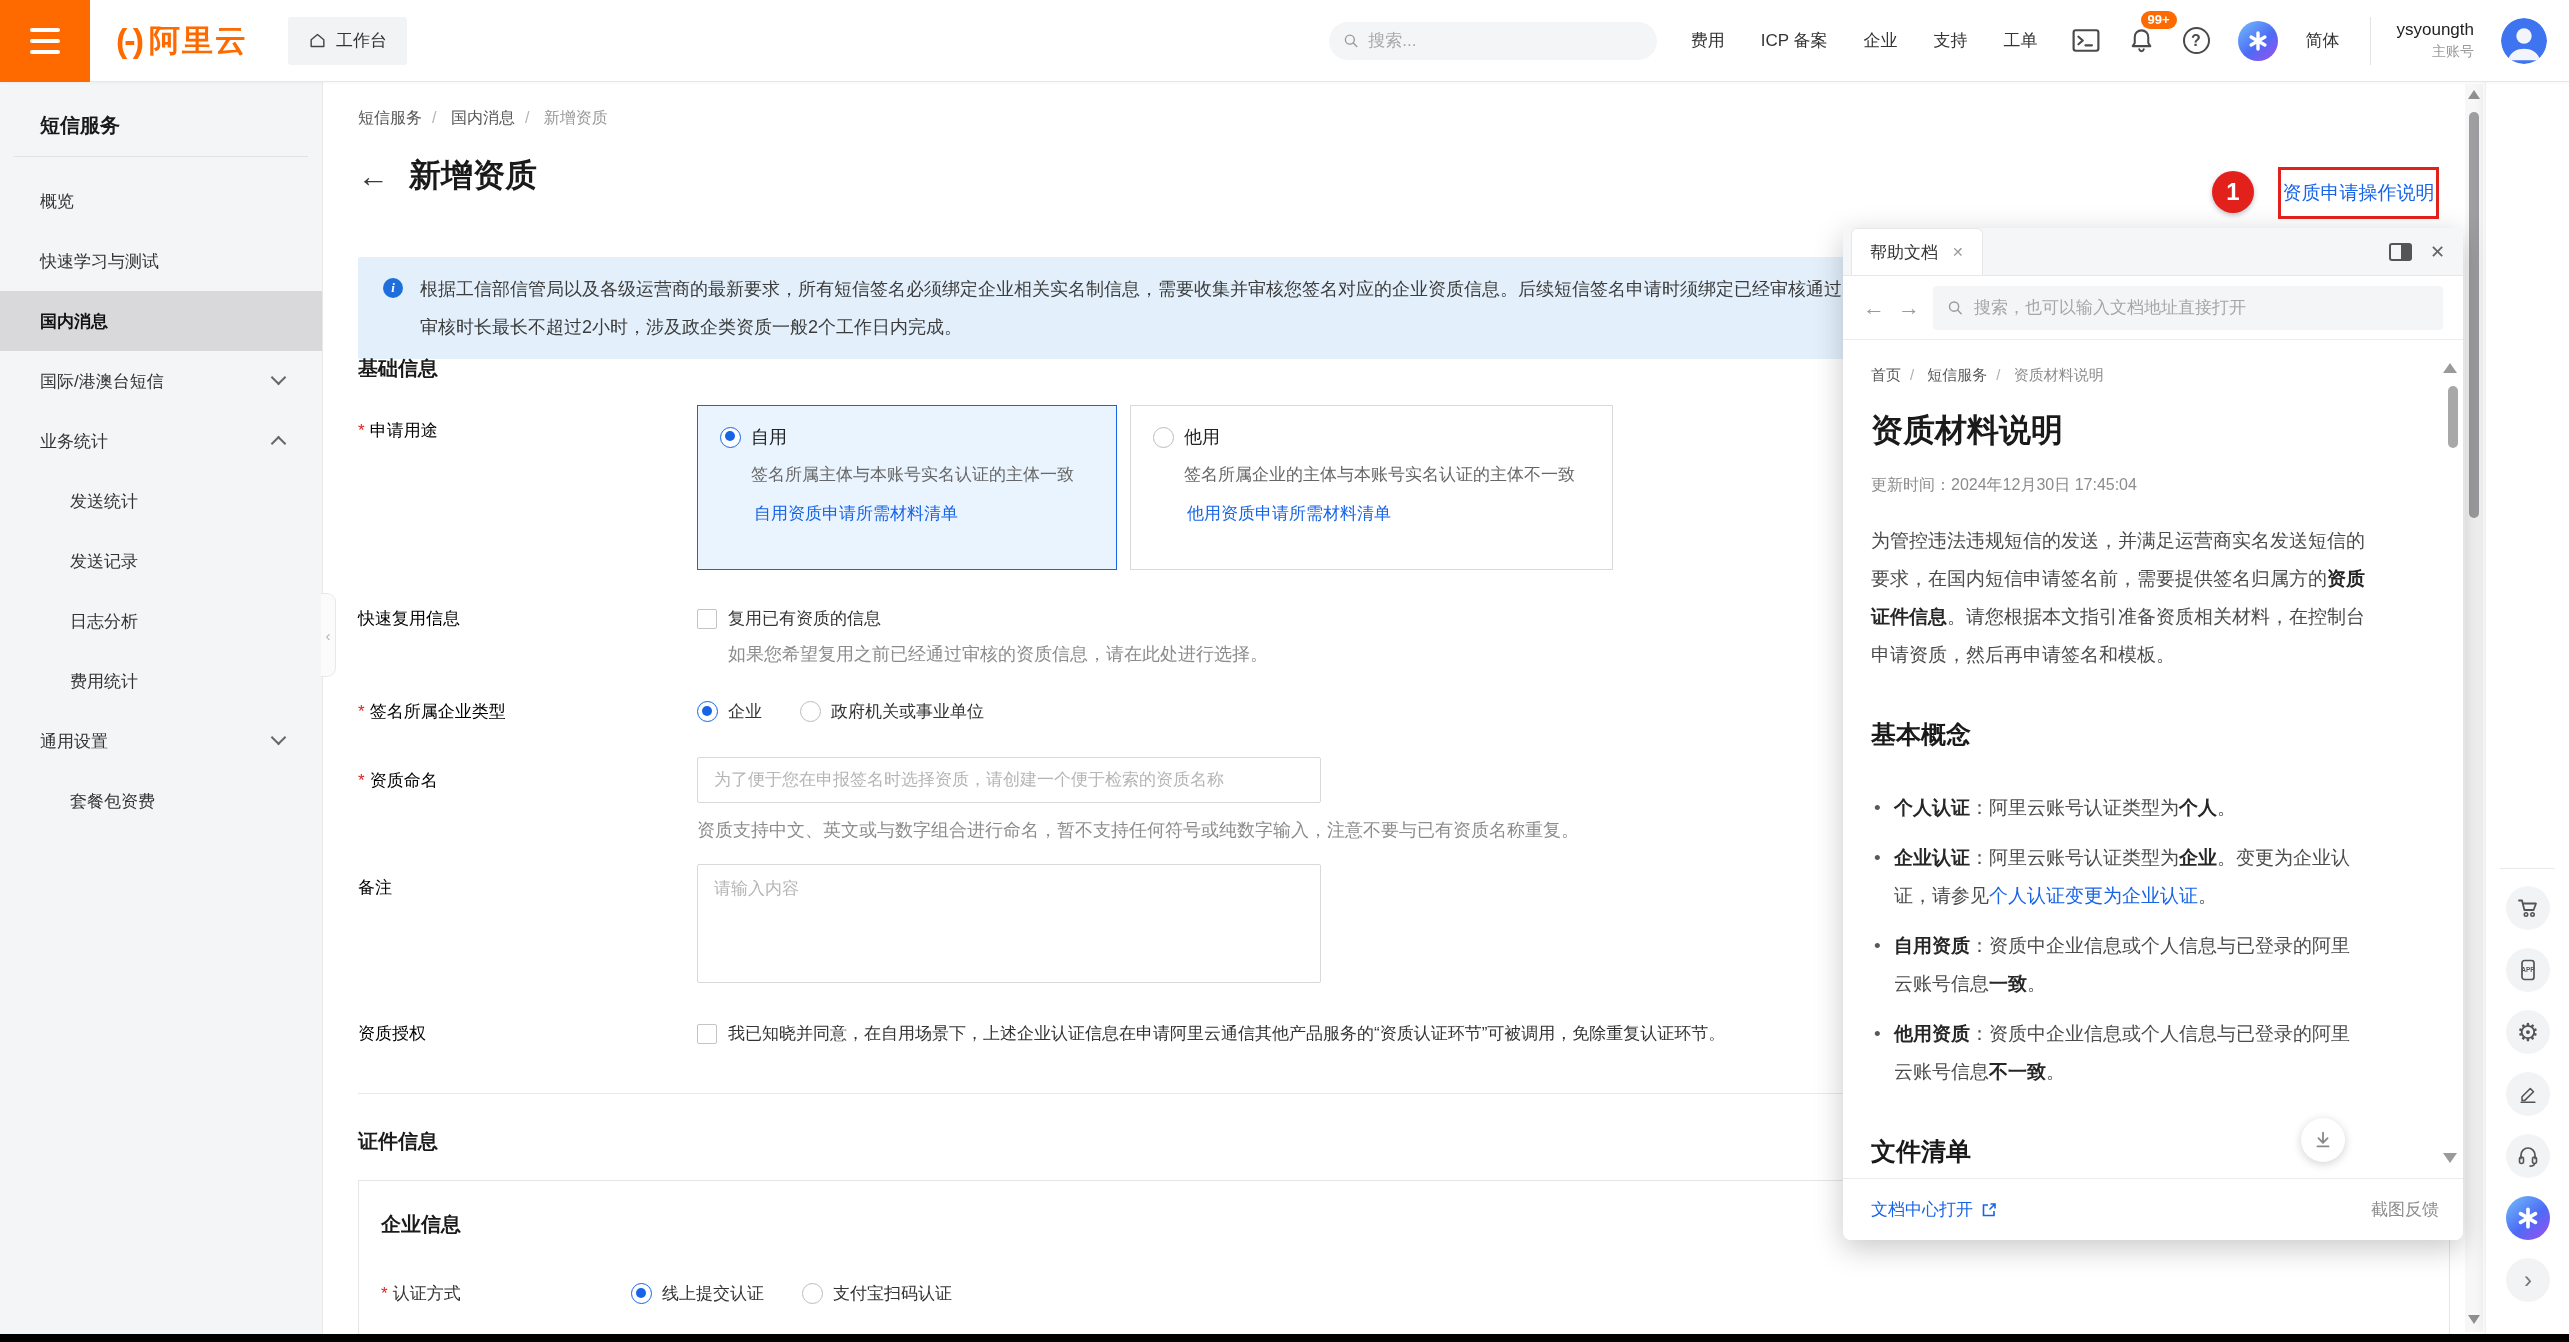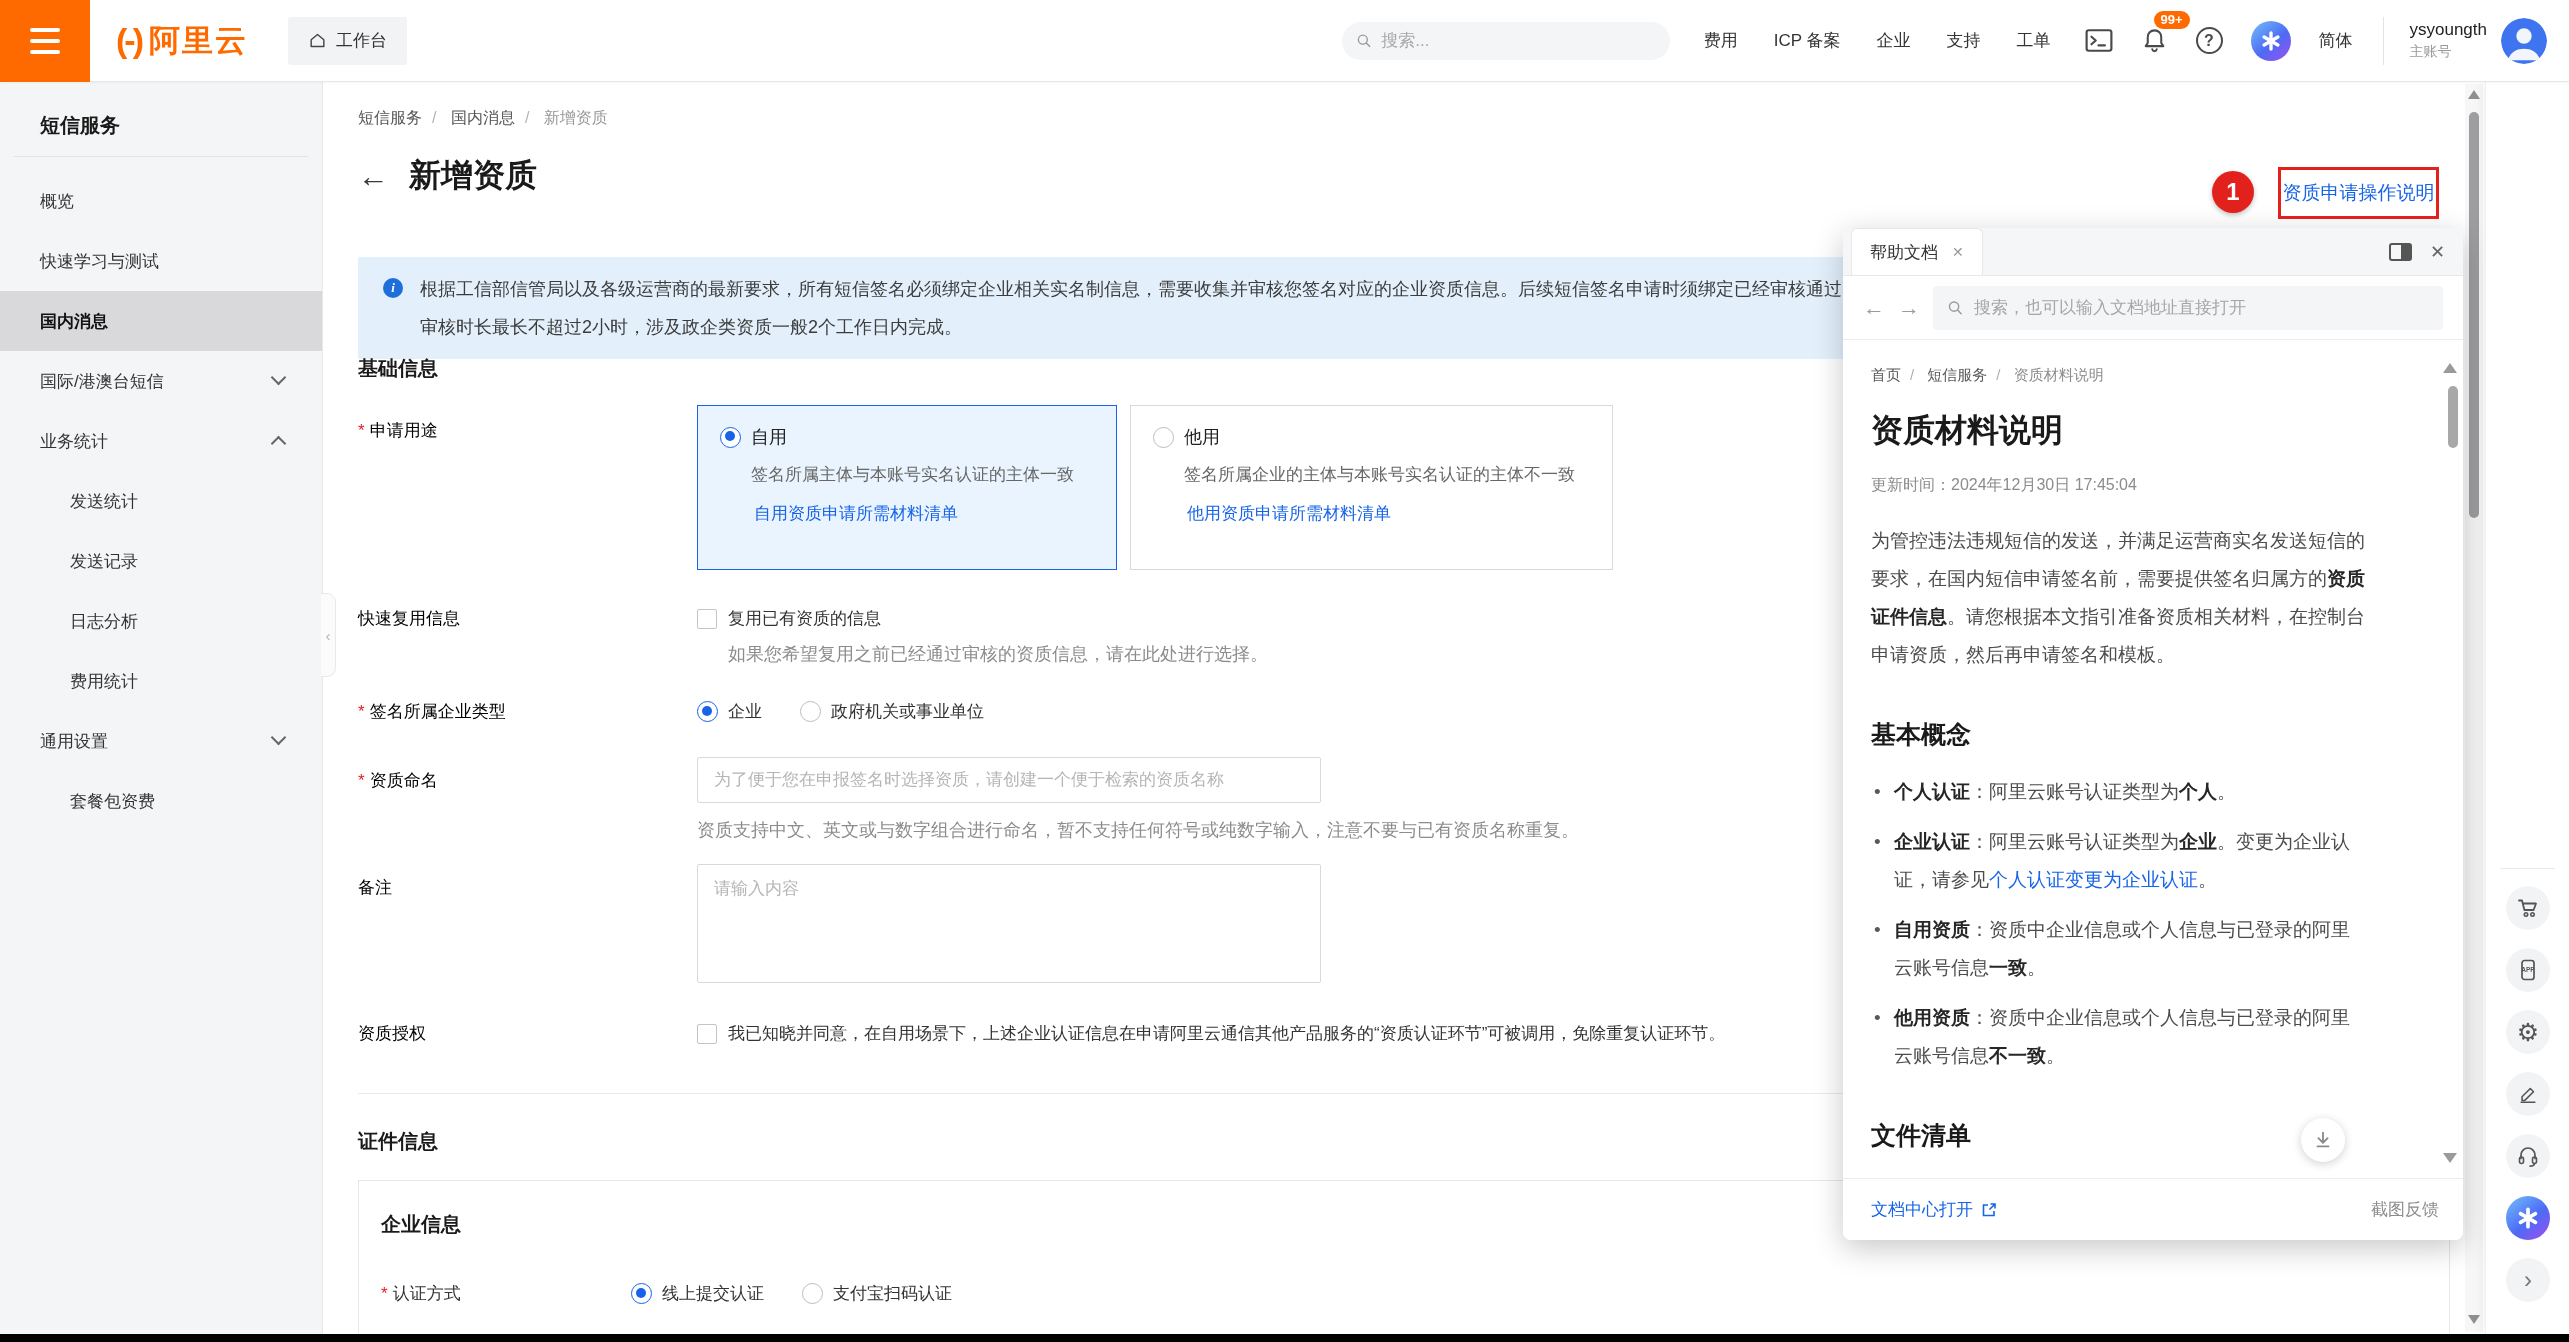--- a/index.html
+++ b/index.html
@@ -29,21 +29,21 @@
   .hicon { position:relative; margin-right:28px; display:flex; align-items:center; justify-content:center; cursor:pointer; }
   .badge { position:absolute; top:-16px; left:13px; background:#ff6a00; color:#fff; font-size:13px;
            font-weight:bold; border-radius:9px; padding:2px 7px; line-height:14px; }
   .qmark { width:27px; height:27px; border:2px solid #4a4a4a; border-radius:50%; display:flex;
            align-items:center; justify-content:center; font-size:16px; font-weight:bold; color:#4a4a4a; }
   .ai-circle { width:40px; height:40px; border-radius:50%;
                background:linear-gradient(140deg,#74c0fa 0%,#4d6bf5 55%,#a14df0 100%);
                display:flex; align-items:center; justify-content:center; }
   .lang { font-size:17px; color:#333; margin-right:30px; cursor:pointer; }
   .vdiv { width:1px; height:48px; background:#e4e4e4; margin-right:26px; }
-  .user { text-align:left; margin-right:14px; cursor:pointer; }
+  .user { text-align:right; margin-right:27px; cursor:pointer; }
   .uname { font-size:17px; color:#222; }
   .utype { font-size:14px; color:#9a9a9a; margin-top:3px; }
   .avatar { width:46px; height:46px; border-radius:50%; overflow:hidden; margin-right:22px; cursor:pointer; flex:none; }
 
   
   .sidebar { position:absolute; top:82px; left:0; width:323px; bottom:8px; background:#f4f5f6;
              border-right:1px solid #e8e8e8; z-index:10; }
   .sb-title { padding:30px 0 0 40px; font-size:20px; font-weight:bold; color:#1a1a1a; }
   .sb-divider { height:1px; background:#e2e2e3; margin:17px 14px 14px; }
   .sb-item { position:relative; height:60px; display:flex; align-items:center; padding-left:40px;
@@ -139,21 +139,21 @@
                 color:#4c4c4c; }
   .hp-crumbs { font-size:15px; color:#595959; }
   .hp-crumbs .crumb { cursor:pointer; }
   .hp-crumbs .crumb.cur { color:#8c8c8c; cursor:default; }
   .hp-crumbs .crumb.sep::after { content:"/"; color:#b0b0b0; margin:0 9px; }
   .hp-title { font-size:32px; color:#1a1a1a; font-weight:600; margin-top:24px; }
   .hp-updated { margin-top:22px; font-size:16px; color:#8c8c8c; }
   .hp-intro { margin-top:26px; line-height:38px; }
   .hp-content b { color:#262626; }
   .hp-h2 { font-size:25px; color:#1a1a1a; margin-top:44px; font-weight:bold; }
-  .hp-ul { list-style:none; margin-top:22px; }
+  .hp-ul { list-style:none; margin-top:38px; }
   .hp-ul li { position:relative; padding-left:23px; line-height:38px; margin-top:12px; }
   .hp-ul li::before { content:"•"; position:absolute; left:3px; color:#595959; }
   .hp-link { color:#1764e8; cursor:pointer; }
   .hp-footer { height:62px; border-top:1px solid #ececec; display:flex; align-items:center;
                justify-content:space-between; padding:0 24px 0 28px; flex:none; background:#fff;
                border-radius:0 0 8px 8px; }
   .hp-doc-link { color:#1764e8; font-size:17px; display:flex; align-items:center; gap:8px; cursor:pointer; }
   .hp-feedback { color:#8c8c8c; font-size:17px; cursor:pointer; }
   .hp-scroll-btn { position:absolute; right:118px; bottom:78px; width:44px; height:44px; border-radius:50%;
                    background:#fff; box-shadow:0 2px 10px rgba(0,0,0,.18); display:flex; align-items:center;

